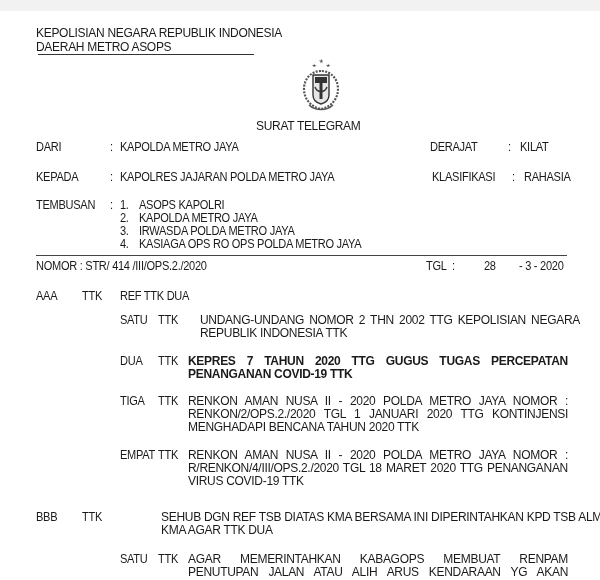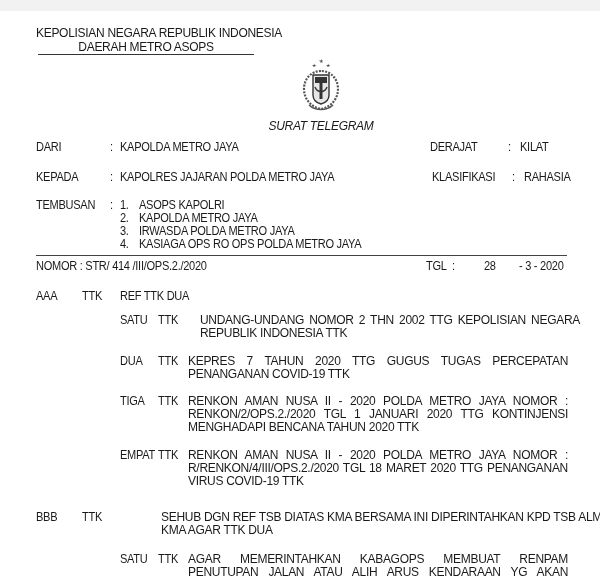--- a/index.html
+++ b/index.html
@@ -4,25 +4,25 @@
 <style>
   html, body { margin: 0; padding: 0; }
   body {
     width: 600px; height: 580px; overflow: hidden; background: #ffffff;
     font-family: "Liberation Sans", sans-serif; color: #1a1a1a;
     position: relative;
   }
   .topbar { position: absolute; left: 0; top: 0; width: 600px; height: 11px; background: #f2f2f2; }
   .doc { position: absolute; left: 0; top: 11px; width: 600px; height: 569px; }
   .t { position: absolute; font-size: 12px; line-height: 13px; white-space: nowrap; letter-spacing: -0.3px; transform-origin: left top; transform: scaleX(0.92); }
-  .org { position: absolute; left: 36px; top: 15px; width: 220px; text-align: center; font-size: 12px; line-height: 14px; letter-spacing: -0.3px; }
+  .org { position: absolute; left: 36px; top: 15px; width: 220px; text-align: left; font-size: 12px; line-height: 14px; letter-spacing: -0.3px; }
   .org div { white-space: nowrap; }
   .org-rule { position: absolute; left: 38px; top: 43px; width: 216px; height: 1px; background: #333; }
   .emblem { position: absolute; left: 293px; top: 46px; width: 56px; height: 58px; }
-  .telegram-title { position: absolute; left: 256px; top: 108px; width: 130px; text-align: center; font-size: 12px; letter-spacing: -0.3px; font-style: italic; }
+  .telegram-title { position: absolute; left: 256px; top: 108px; width: 130px; font-size: 12px; letter-spacing: -0.3px; }
   .rule-main { position: absolute; left: 36px; top: 244px; width: 531px; height: 1px; background: #444; }
   .para { position: absolute; font-size: 12px; line-height: 13px; letter-spacing: -0.3px; }
   .just { text-align: justify; text-align-last: left; }
 </style>
 </head>
 <body>
 
 <div class="topbar"></div>
 
 <div class="doc">
@@ -89,21 +89,21 @@
   <span class="t" style="left:36px; top:279px;">AAA</span>
   <span class="t" style="left:82px; top:279px;">TTK</span>
   <span class="t" style="left:120px; top:279px;">REF TTK DUA</span>
 
   <span class="t" style="left:120px; top:303px;">SATU</span>
   <span class="t" style="left:158px; top:303px;">TTK</span>
   <div class="para just" style="left:200px; top:303px; width:380px;">UNDANG-UNDANG NOMOR 2 THN 2002 TTG KEPOLISIAN NEGARA REPUBLIK INDONESIA TTK</div>
 
   <span class="t" style="left:120px; top:344px;">DUA</span>
   <span class="t" style="left:158px; top:344px;">TTK</span>
-  <div class="para just" style="left:188px; top:344px; width:380px;">KEPRES 7 TAHUN 2020 TTG GUGUS TUGAS PERCEPATAN PENANGANAN COVID-19 TTK</div>
+  <div class="para just" style="left:188px; top:344px; width:380px;font-weight:bold;">KEPRES 7 TAHUN 2020 TTG GUGUS TUGAS PERCEPATAN PENANGANAN COVID-19 TTK</div>
 
   <span class="t" style="left:120px; top:384px;">TIGA</span>
   <span class="t" style="left:158px; top:384px;">TTK</span>
   <div class="para just" style="left:188px; top:384px; width:380px;">RENKON AMAN NUSA II - 2020 POLDA METRO JAYA NOMOR : RENKON/2/OPS.2./2020 TGL 1 JANUARI 2020 TTG KONTINJENSI MENGHADAPI BENCANA TAHUN 2020 TTK</div>
 
   <span class="t" style="left:120px; top:438px;">EMPAT</span>
   <span class="t" style="left:158px; top:438px;">TTK</span>
   <div class="para just" style="left:188px; top:438px; width:380px;">RENKON AMAN NUSA II - 2020 POLDA METRO JAYA NOMOR : R/RENKON/4/III/OPS.2./2020 TGL 18 MARET 2020 TTG PENANGANAN VIRUS COVID-19 TTK</div>
 
   <span class="t" style="left:36px; top:500px;">BBB</span>

